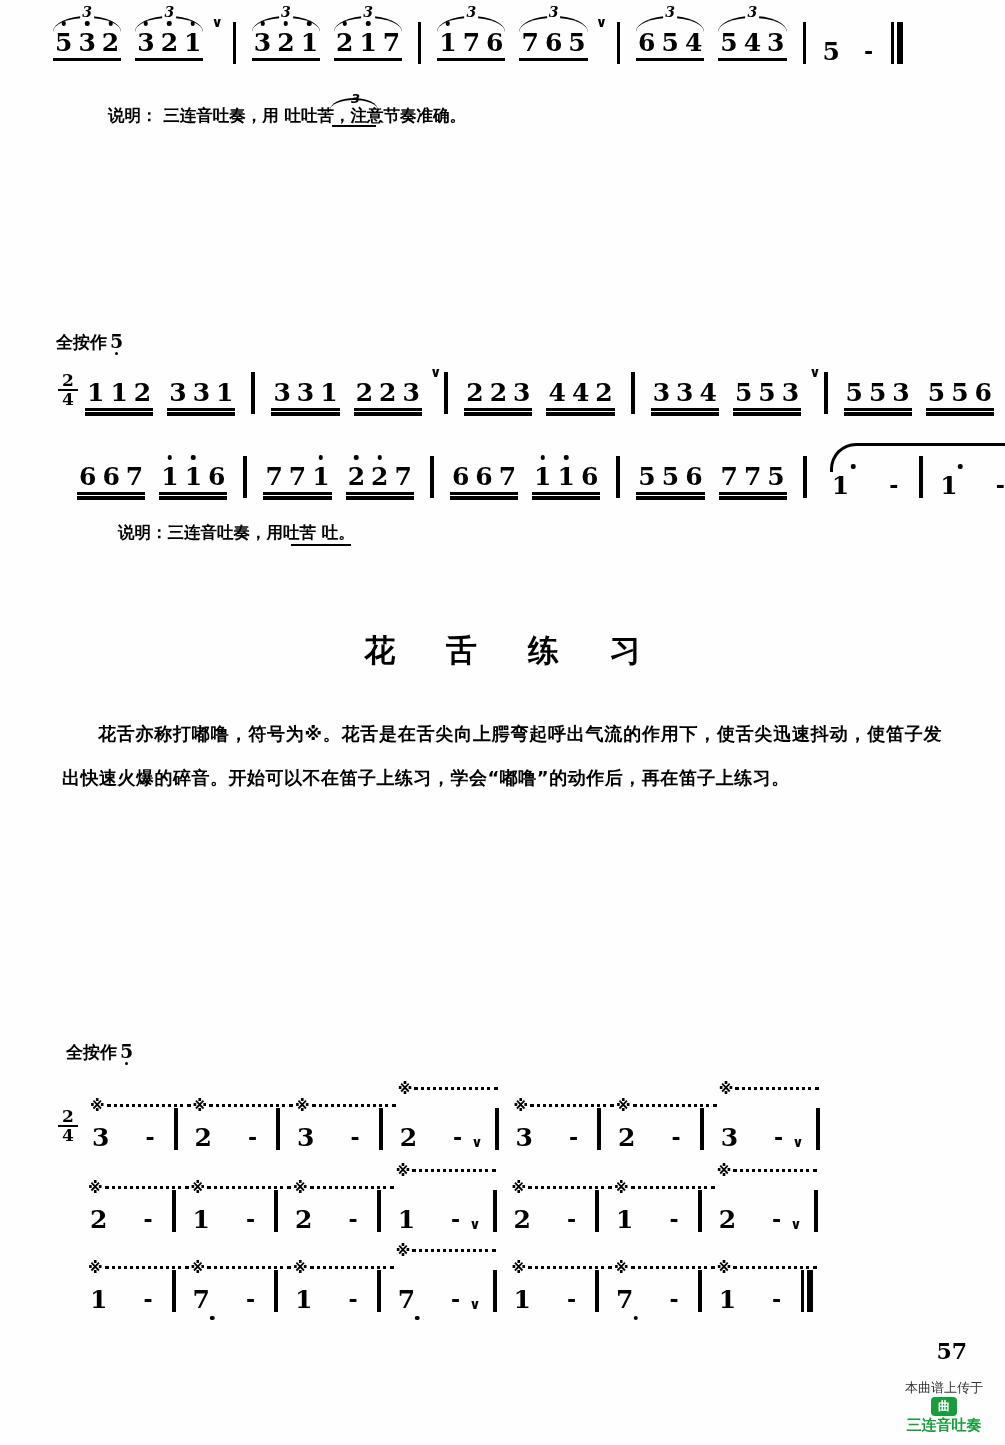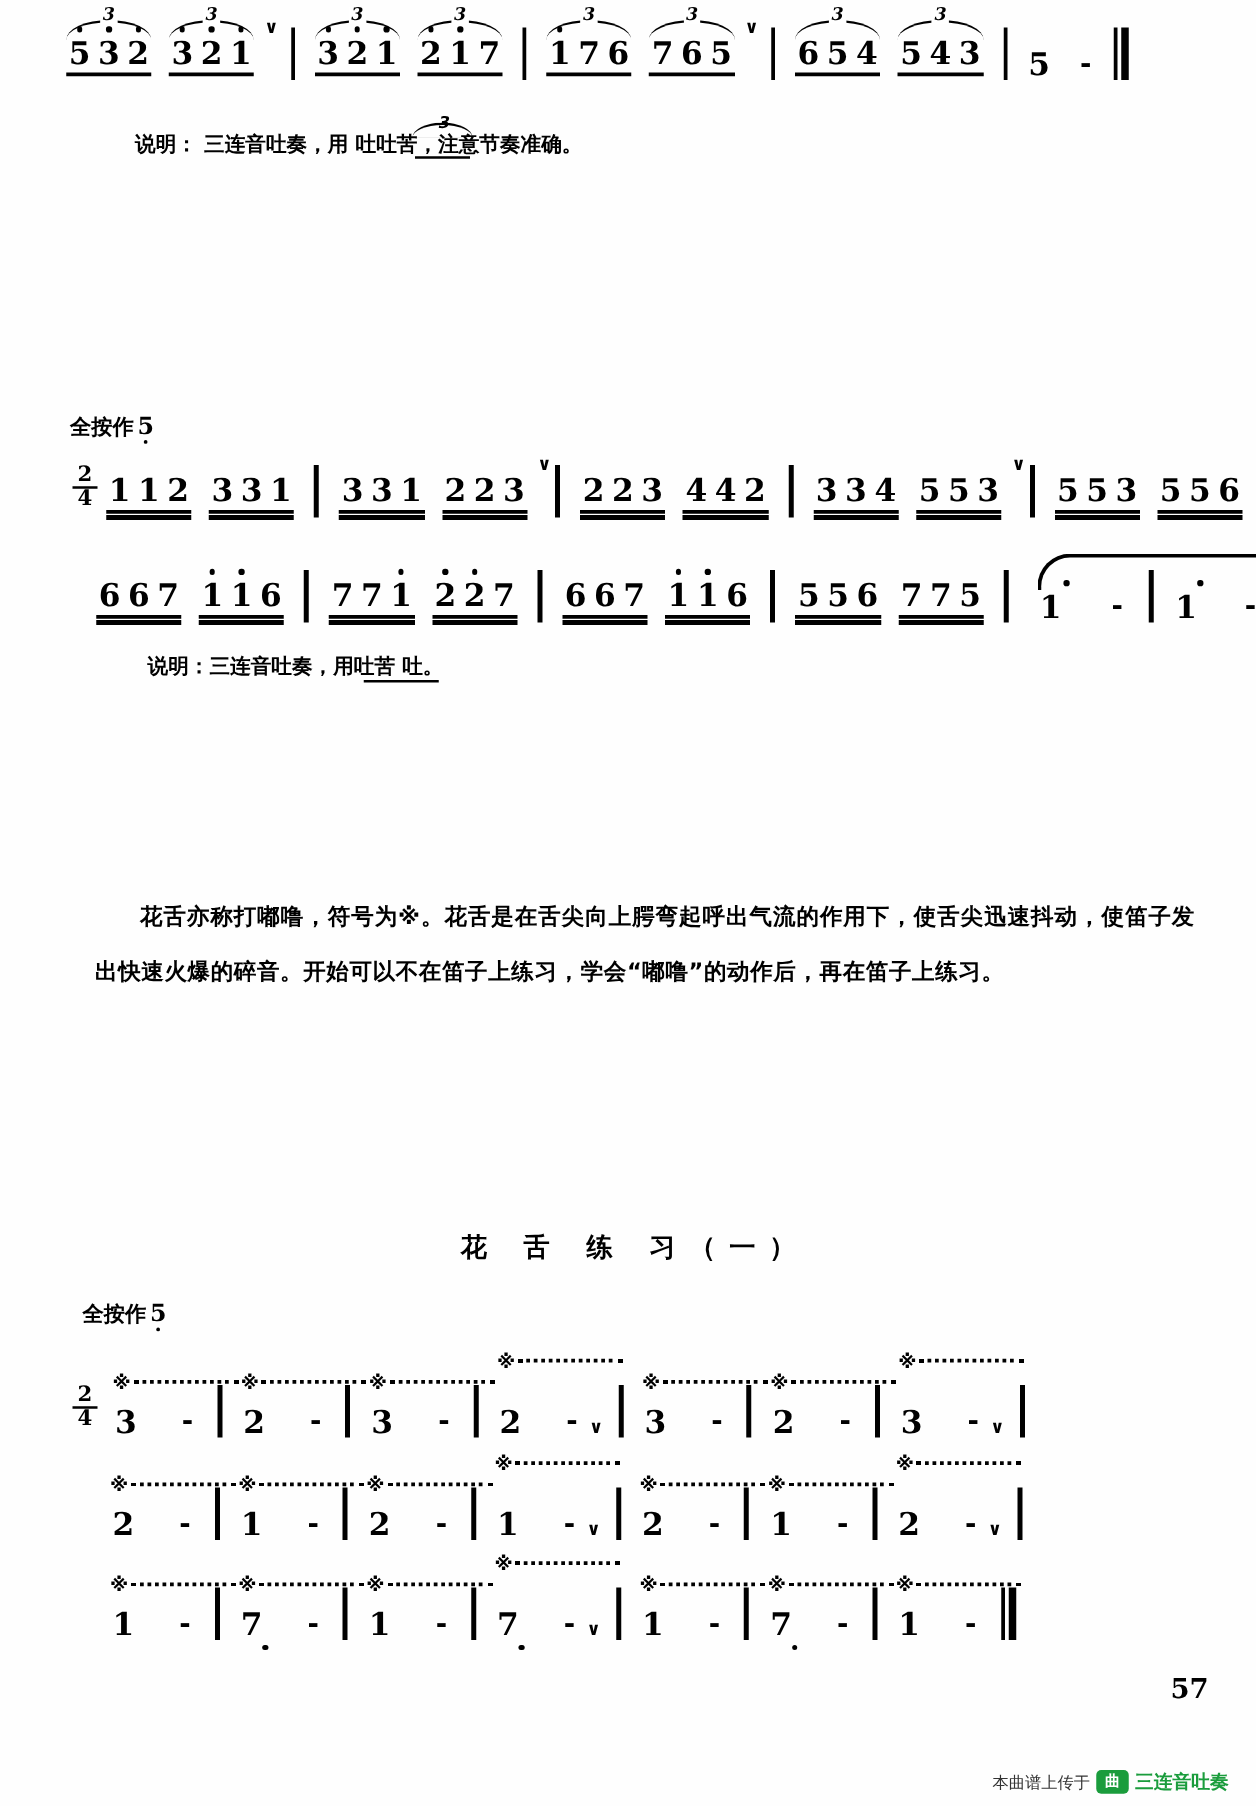--- a/index.html
+++ b/index.html
@@ -267,20 +267,21 @@
     font-family: "DejaVu Serif", "Liberation Serif", serif;
     font-weight: bold;
     font-size: 22px;
   }
   .footer {
     position: absolute;
     display: flex;
     align-items: center;
     font-size: 13px;
     color: #333;
+    flex-direction: column;
   }
   .footer .wm-logo {
     display: inline-block;
     width: 26px;
     height: 19px;
     margin: 0 5px;
     background: #1a9c3c;
     border-radius: 4px;
     position: relative;
   }
@@ -538,24 +539,24 @@
       <span class="n dash" style="padding:0 10px;">-</span>
     </div>
 
   </div>
 
   <div class="note-text cn" style="left:118px; top:522px;">
     <span>说明：三连音吐奏，用吐苦 吐。</span>
     <span style="position:absolute; left:173px; top:22px; width:60px; border-bottom:2.5px solid #000;"></span>
   </div>
 
-
-  <div class="body-para cn" style="left:62px; top:712px; width:880px; text-indent:36px; font-weight:bold;margin-left:14px;">花舌亦称打嘟噜，符号为※。花舌是在舌尖向上腭弯起呼出气流的作用下，使舌尖迅速抖动，使笛子发出快速火爆的碎音。开始可以不在笛子上练习，学会“嘟噜”的动作后，再在笛子上练习。</div>
-
-  <div class="section-title cn" style="top:984px;">花 舌 练 习（一）</div>
+  <div class="big-title cn" style="top:630px;">花 舌 练 习</div>
+
+  <div class="body-para cn" style="left:62px; top:712px; width:880px; text-indent:36px; font-weight:bold;">花舌亦称打嘟噜，符号为※。花舌是在舌尖向上腭弯起呼出气流的作用下，使舌尖迅速抖动，使笛子发出快速火爆的碎音。开始可以不在笛子上练习，学会“嘟噜”的动作后，再在笛子上练习。</div>
+
 
   <div class="key-label cn" style="left:66px; top:1040px;">
     <span>全按作</span><span class="lownum">5</span>
   </div>
 
   <div class="staff" style="left:58px; top:1090px; height:62px;">
     <div class="timesig">
       <span>2</span>
       <span style="border-top:2px solid #000;">4</span>
     </div>

